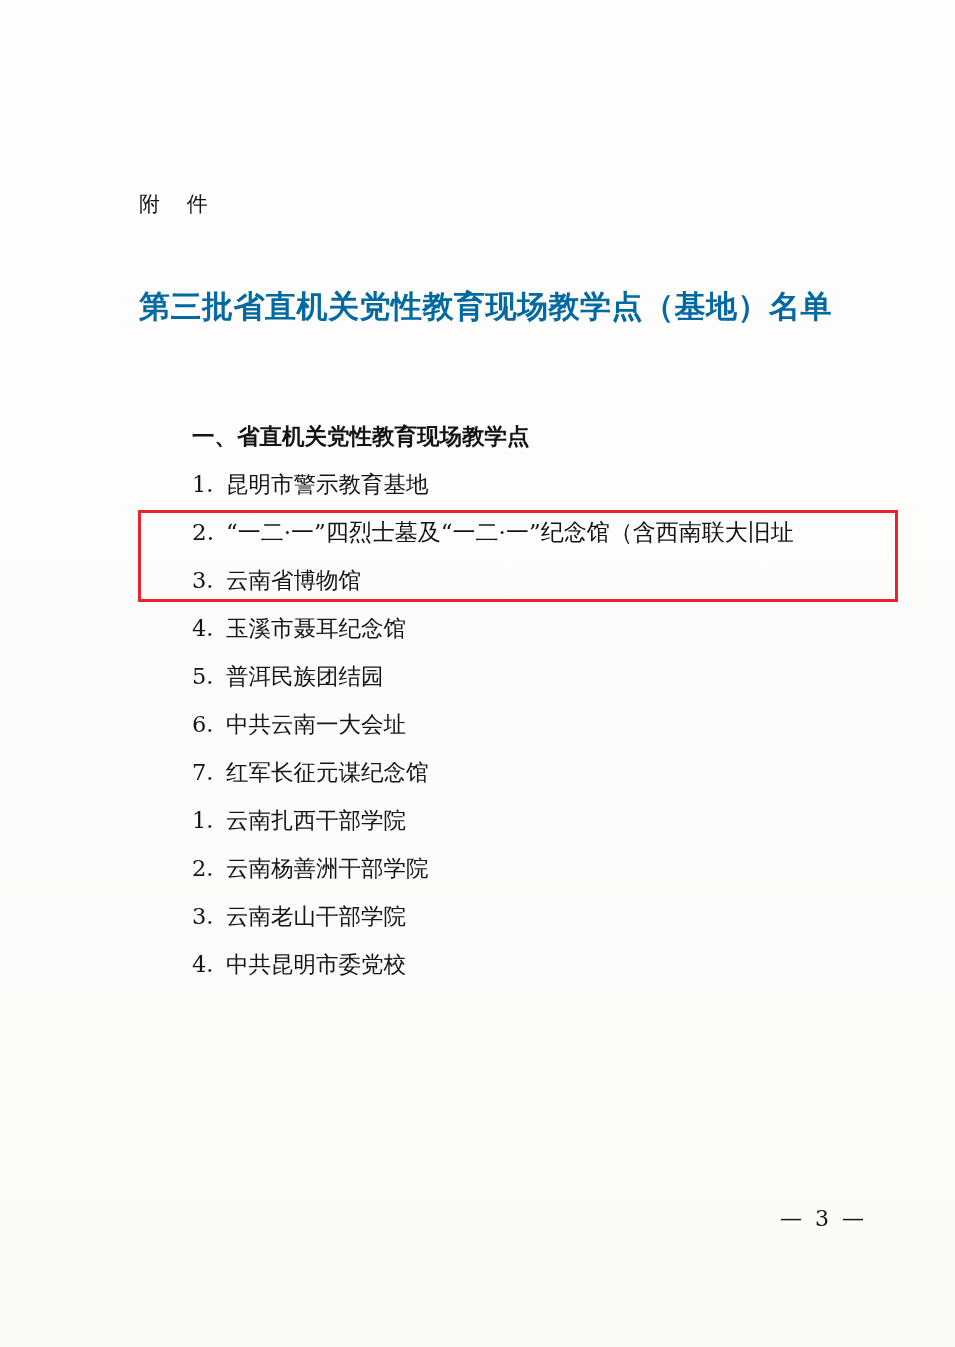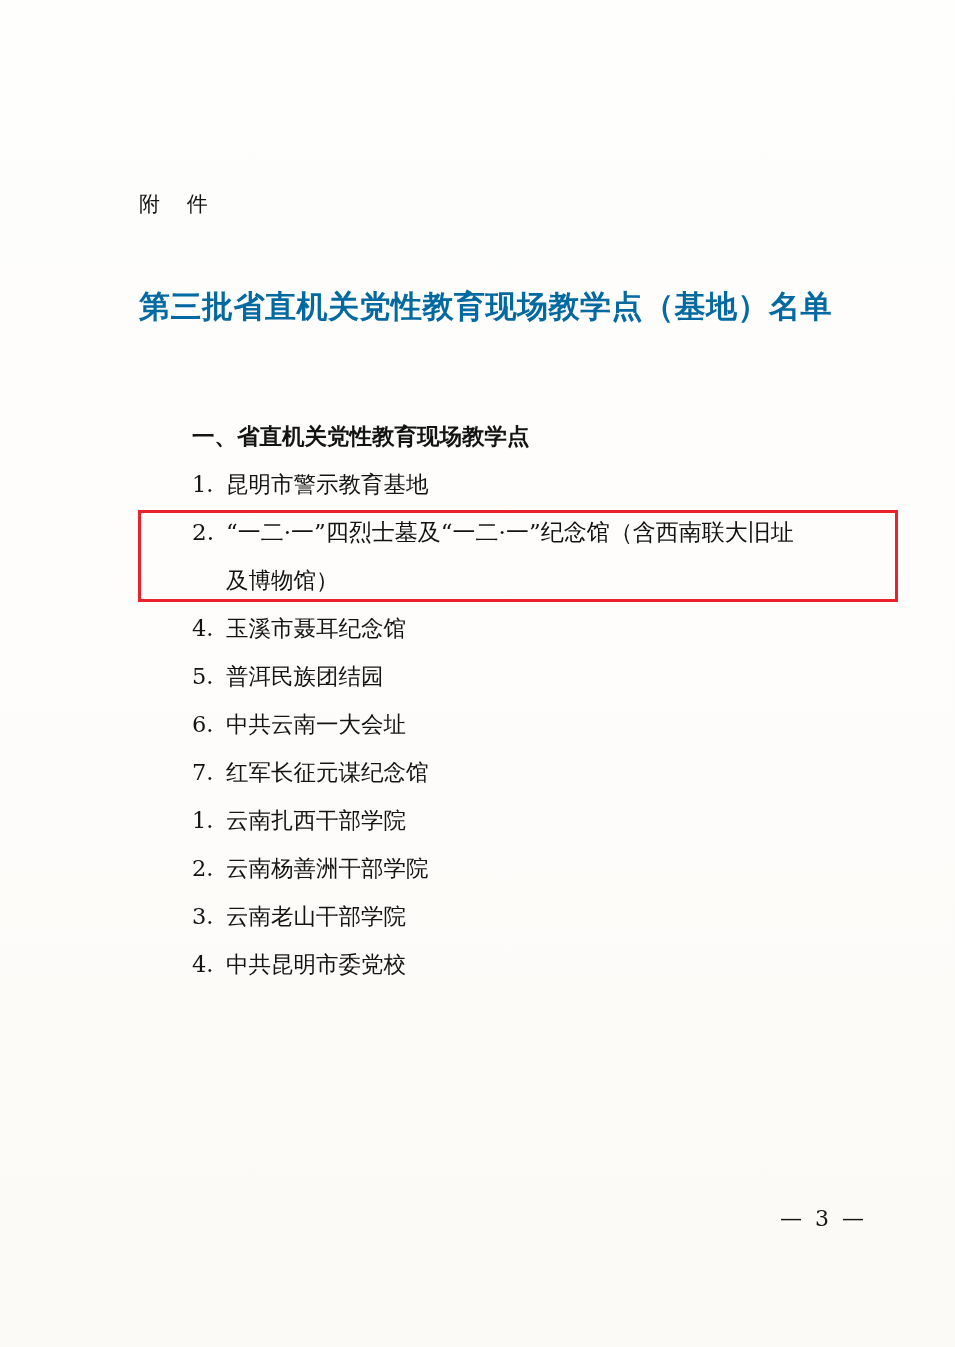--- a/index.html
+++ b/index.html
@@ -149,25 +149,25 @@
 
       <div class="row item">
         <span class="num">1.</span><span class="txt">昆明市警示教育基地</span>
       </div>
 
       <div class="hl-wrap">
         <div class="redbox" style="border-color: rgb(232, 35, 42);"></div>
         <div class="hl-line1">
           <span class="num">2.</span><span class="txt">“一二·一”四烈士墓及“一二·一”纪念馆（含西南联大旧址</span>
         </div>
-        <div class="hl-line2">
-          <span class="txt">及博物馆）</span>
-        </div>
       </div>
 
+      <div class="row item">
+        <span class="num">3.</span><span class="txt">云南省博物馆</span>
+      </div>
       <div class="row item">
         <span class="num">4.</span><span class="txt">玉溪市聂耳纪念馆</span>
       </div>
       <div class="row item">
         <span class="num">5.</span><span class="txt">普洱民族团结园</span>
       </div>
       <div class="row item">
         <span class="num">6.</span><span class="txt">中共云南一大会址</span>
       </div>
       <div class="row item">

